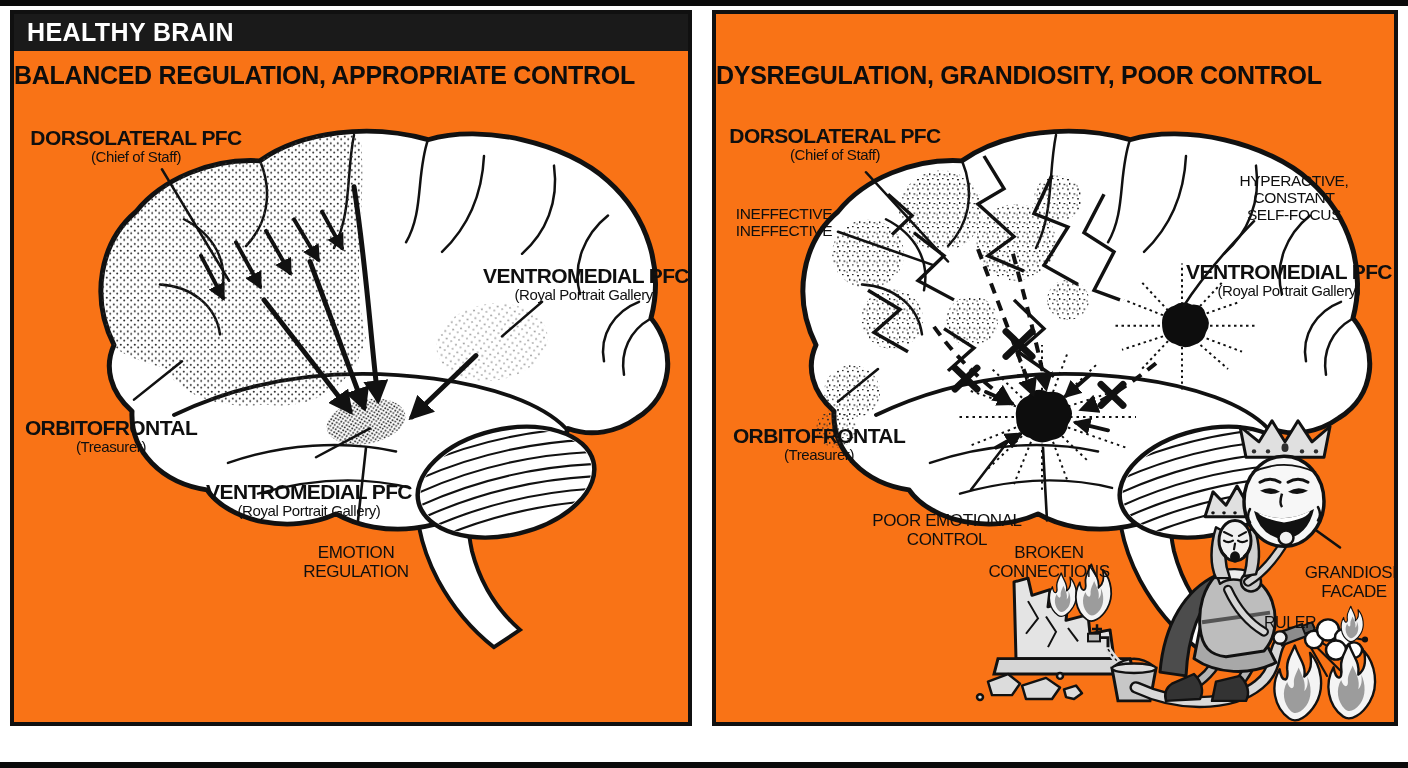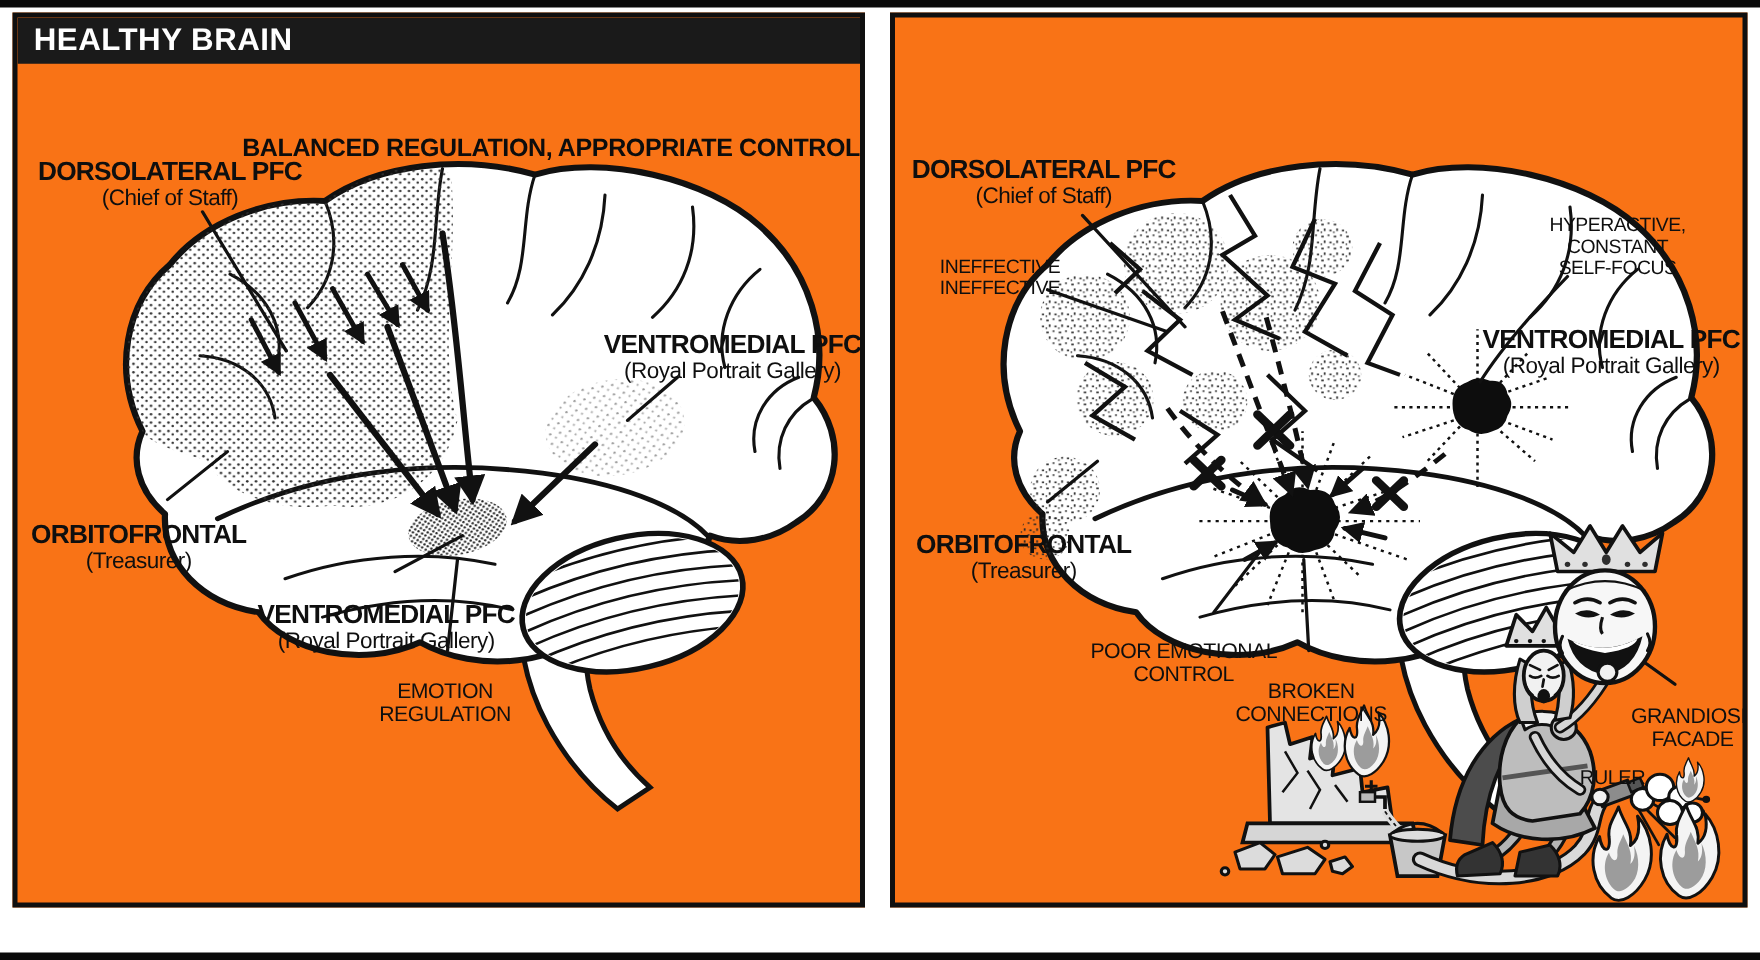--- a/index.html
+++ b/index.html
@@ -8,27 +8,27 @@
   .strip{position:absolute;left:0;width:1408px;background:#0a0a0a;}
   #stripTop{top:0;height:6px}
   #stripBottom{top:762px;height:6px}
   .panel{position:absolute;top:10px;height:716px;background:#f97316;
          border:4px solid #101010;box-sizing:border-box;overflow:hidden;}
   #panelL{left:10px;width:682px;}
   #panelR{left:712px;width:686px;}
   .hdr{position:relative;z-index:4;height:37px;background:#1a1a1a;color:#fff;
        font-size:25px;font-weight:bold;line-height:37px;padding-left:13px;
        letter-spacing:0.4px;}
-  .sub{position:absolute;z-index:4;top:47px;left:0;right:0;text-align:right;
-       font-size:20px;font-weight:bold;letter-spacing:-0.3px;color:#0d0d0d;margin-top:47px;}
+  .sub{position:absolute;z-index:4;top:47px;left:0;right:0;text-align:left;
+       font-size:25px;font-weight:bold;letter-spacing:-0.3px;color:#0d0d0d;}
   .art{position:absolute;left:0;top:0;width:100%;height:100%;z-index:1;}
   .lbl{position:absolute;transform:translateX(-50%);text-align:center;
        line-height:1.1;white-space:nowrap;z-index:3;color:#0f0f0f;}
   .lbl .lt{display:block;font-size:21px;font-weight:bold;letter-spacing:-0.6px;}
-  .lbl .ls{display:block;font-size:18px;letter-spacing:-0.4px;}
+  .lbl .ls{display:block;font-size:15px;letter-spacing:-0.4px;}
   .lbl .line{display:block;font-size:17px;font-weight:normal;letter-spacing:-0.4px;}
   .lbl.sml .line{font-size:15.5px;}
   .lbl.ruler .line{font-size:16px;}
 </style>
 </head>
 <body>
 
 <div class="strip" id="stripTop"></div>
 <div class="strip" id="stripBottom"></div>
 
@@ -160,20 +160,21 @@
     <span class="lt">VENTROMEDIAL PFC</span>
     <span class="ls">(Royal Portrait Gallery)</span>
   </div>
   <div class="lbl" style="left:342px;top:530px">
     <span class="line">EMOTION</span>
     <span class="line">REGULATION</span>
   </div>
 </div>
 
 <div class="panel" id="panelR">
+  <div class="sub">DYSREGULATION, GRANDIOSITY, POOR CONTROL</div>
 
   <svg class="art" viewBox="0 0 678 738" preserveAspectRatio="none">
 
     <g>
       <use href="#brainShape"></use>
     </g>
 
     <g fill="url(#noiseP)">
       <circle cx="152" cy="250" r="36"></circle>
         <circle cx="225" cy="205" r="42"></circle>
@@ -400,21 +401,21 @@
     </g>
     <use href="#flameG" transform="translate(556,664) scale(0.95)"></use>
     <use href="#flameG" transform="translate(610,662) scale(0.95)"></use>
     <use href="#flameG" transform="translate(624,620) scale(0.45)"></use>
   </svg>
 
   <div class="lbl" style="left:119px;top:110px">
     <span class="lt">DORSOLATERAL PFC</span>
     <span class="ls">(Chief of Staff)</span>
   </div>
-  <div class="lbl sml" style="left:84px;top:191px">
+  <div class="lbl sml" style="left:68px;top:191px">
     <span class="line">INEFFECTIVE</span>
     <span class="line">INEFFECTIVE</span>
   </div>
   <div class="lbl sml" style="left:578px;top:158px">
     <span class="line">HYPERACTIVE,</span>
     <span class="line">CONSTANT</span>
     <span class="line">SELF-FOCUS</span>
   </div>
   <div class="lbl" style="left:573px;top:246px">
     <span class="lt">VENTROMEDIAL PFC</span>

